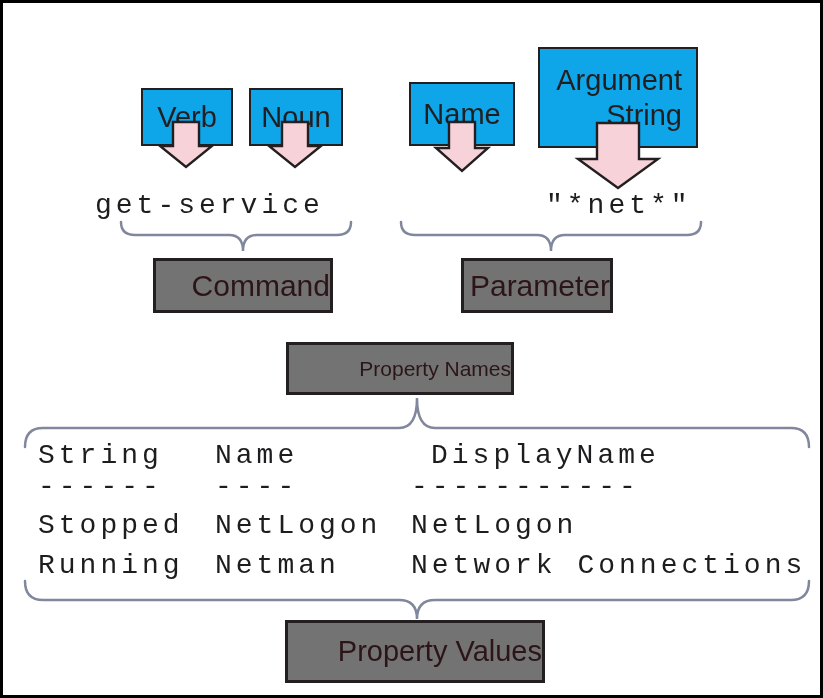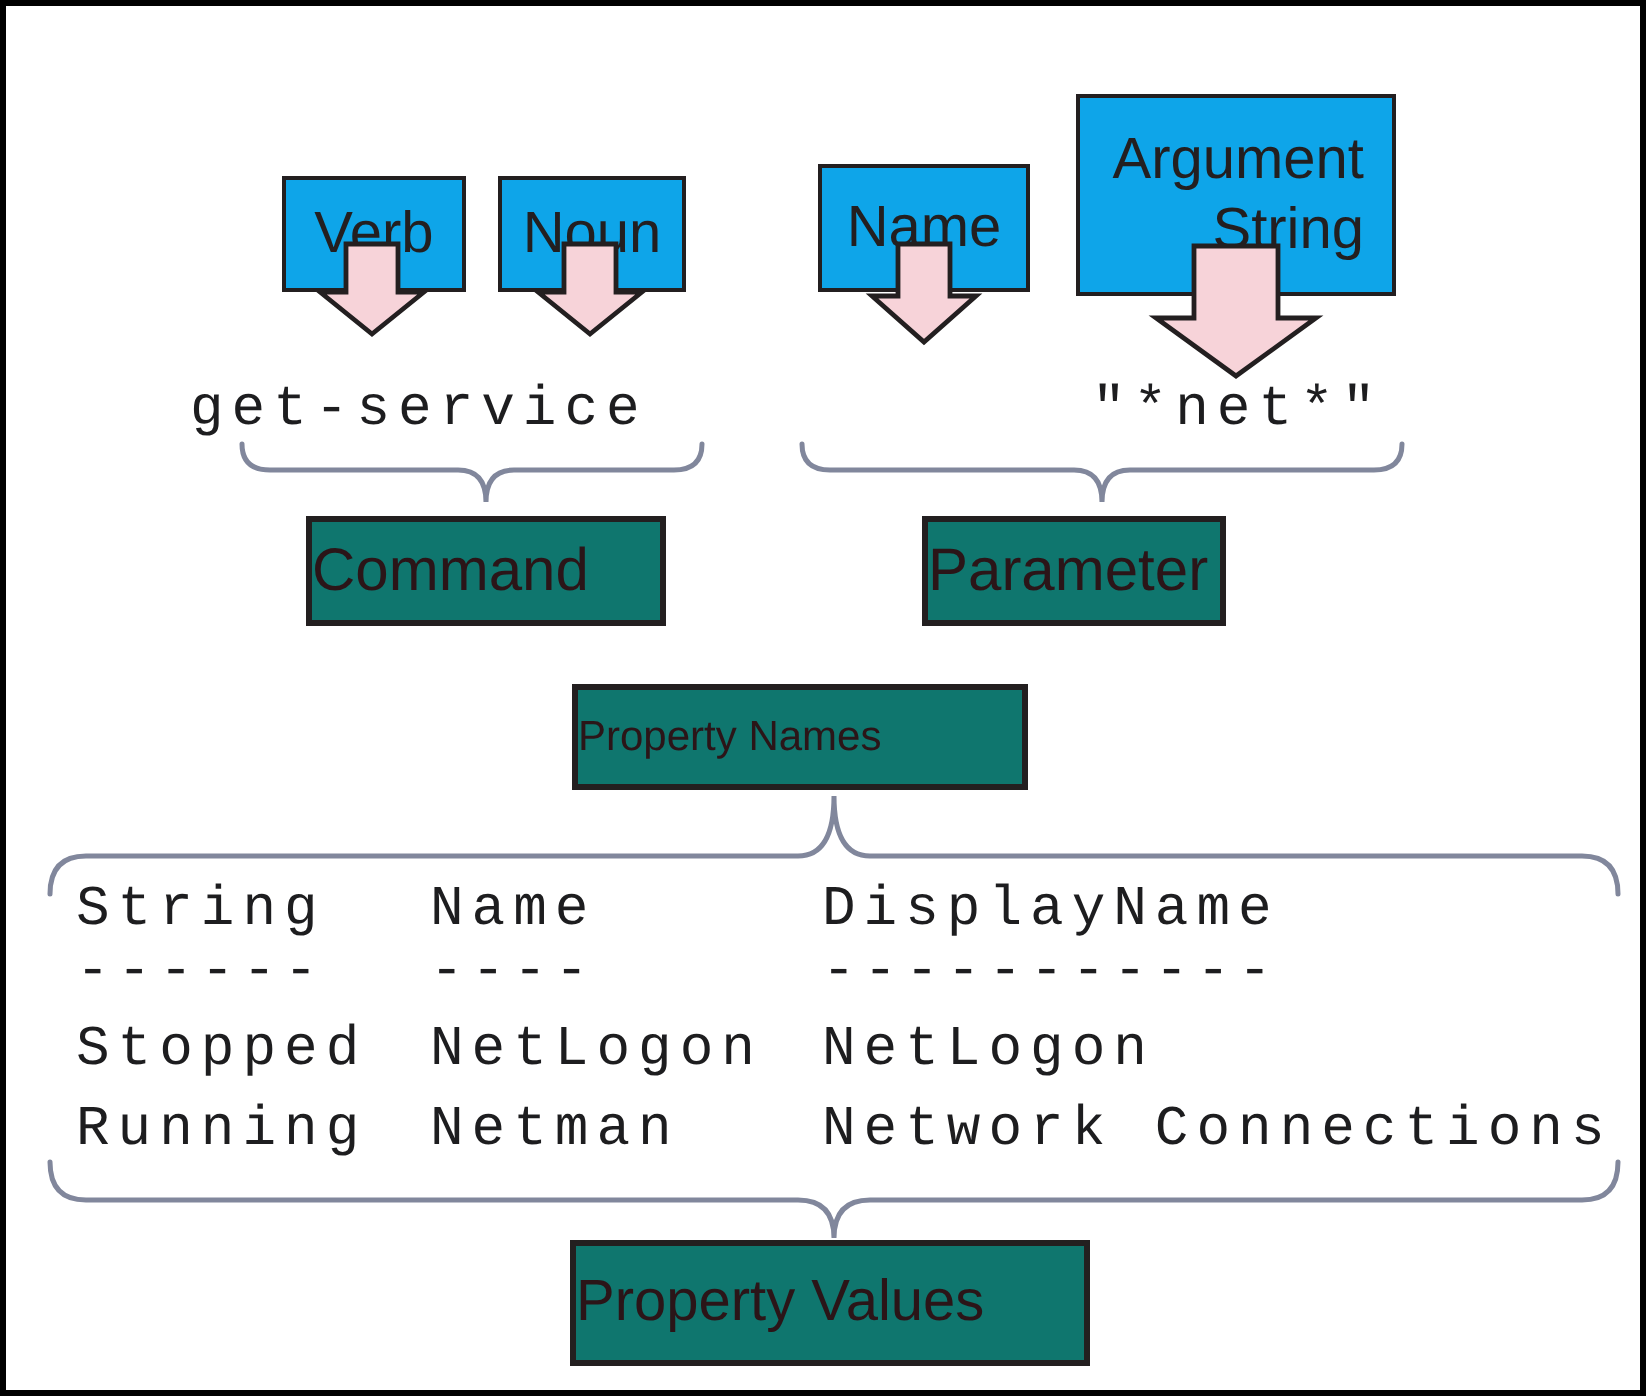--- a/index.html
+++ b/index.html
@@ -20,23 +20,23 @@
     border:2px solid #231f20;
     display:flex;align-items:center;justify-content:center;
     text-align:right;
     font-size:29px;line-height:35px;
     color:#231f20;
     box-sizing:border-box;
     margin-top:23px;
   }
   
   .label-box{
-    background:#0f766e;
+    background:#737373;
     border:3px solid #231f20;
-    display:flex;align-items:center;justify-content:flex-start;
+    display:flex;align-items:center;justify-content:flex-end;
     text-align:center;
     font-size:30px;
     color:#2b1518;
     box-sizing:border-box;
   }
   .code{
     font-family:"Liberation Mono","DejaVu Sans Mono",monospace;
     font-size:28px;
     letter-spacing:4px;
     color:#1d1d1f;
@@ -98,21 +98,21 @@
     <span>Property Names</span>
   </div>
 
   <svg class="abs" style="left:21px;top:394px;" width="786" height="52" viewBox="0 0 786 52">
     <path class="brace-path" d="M 1,50 Q 1,31 19,31 L 375,31 Q 393,31 393,1 Q 393,31 411,31 L 767,31 Q 785,31 785,50"></path>
   </svg>
 
   <div>
     <div class="code abs" style="left:35px;top:437px;">String</div>
     <div class="code abs" style="left:212px;top:437px;">Name</div>
-    <div class="code abs" style="left:408px;top:437px;">DisplayName</div>
+    <div class="code abs" style="left:428px;top:437px;">DisplayName</div>
 
     <div class="code abs" style="left:35px;top:468px;">------</div>
     <div class="code abs" style="left:212px;top:468px;">----</div>
     <div class="code abs" style="left:408px;top:468px;">-----------</div>
 
     <div class="code abs" style="left:35px;top:507px;">Stopped</div>
     <div class="code abs" style="left:212px;top:507px;">NetLogon</div>
     <div class="code abs" style="left:408px;top:507px;">NetLogon</div>
 
     <div class="code abs" style="left:35px;top:547px;">Running</div>

